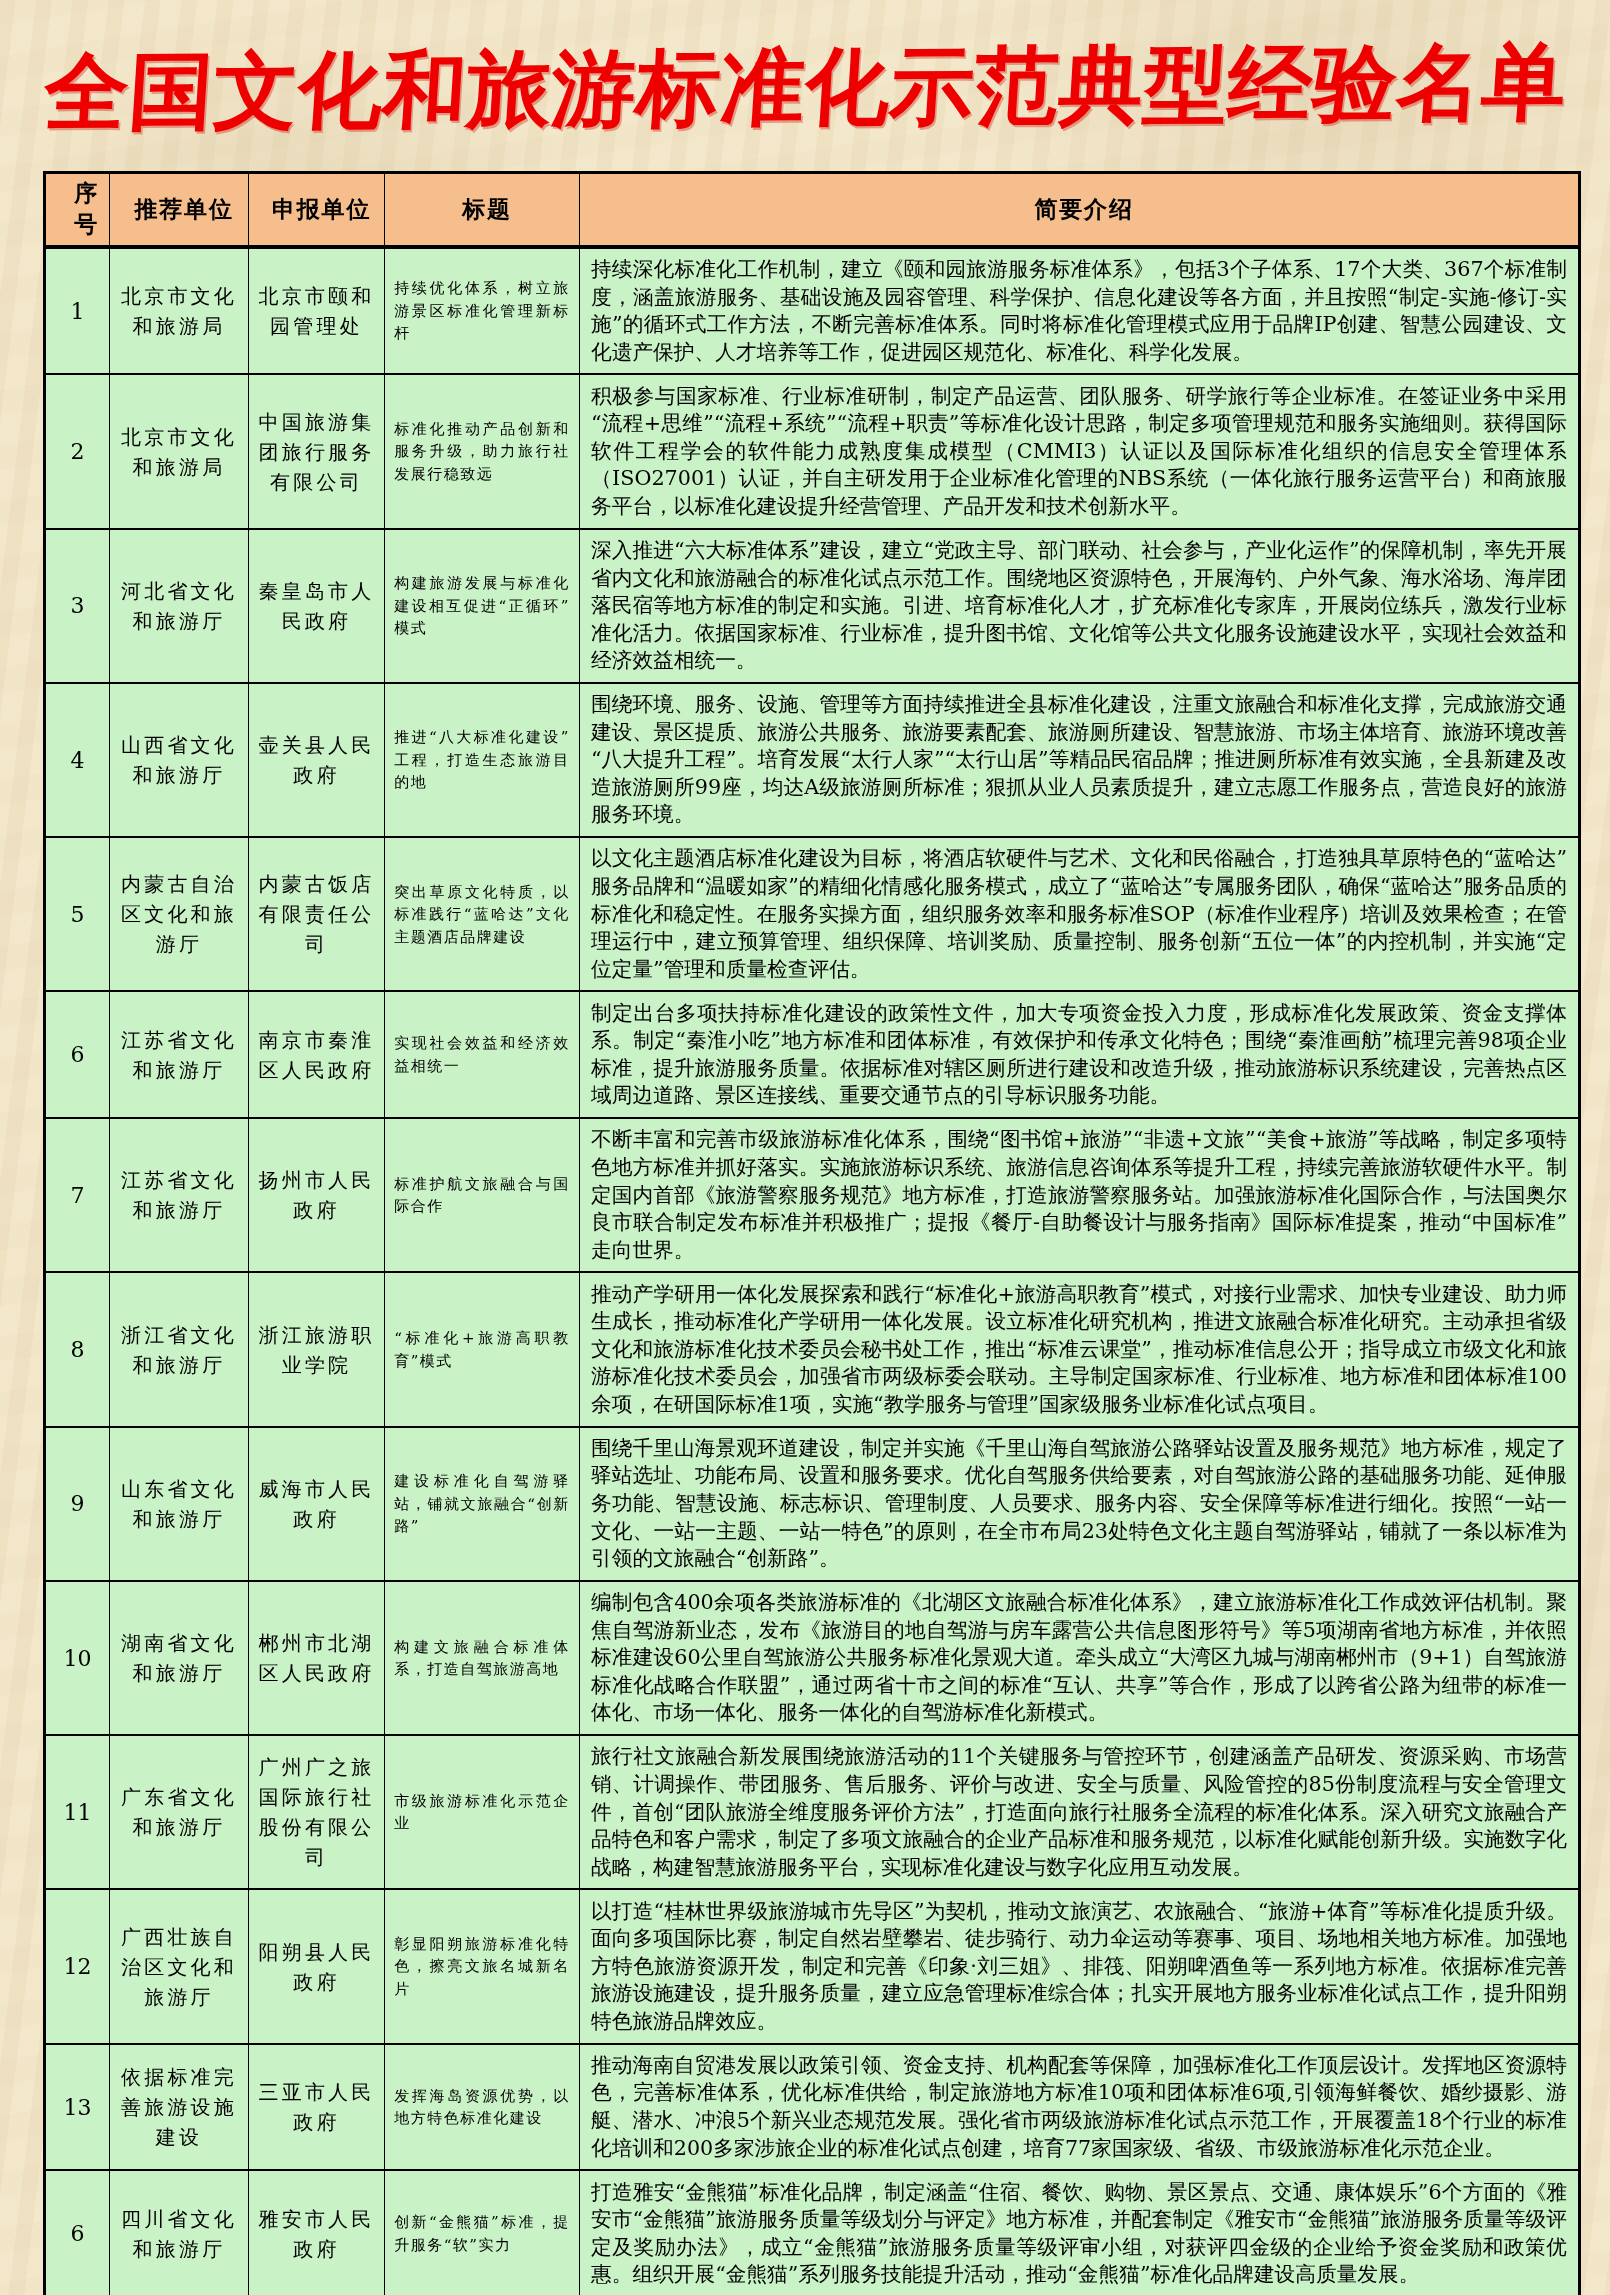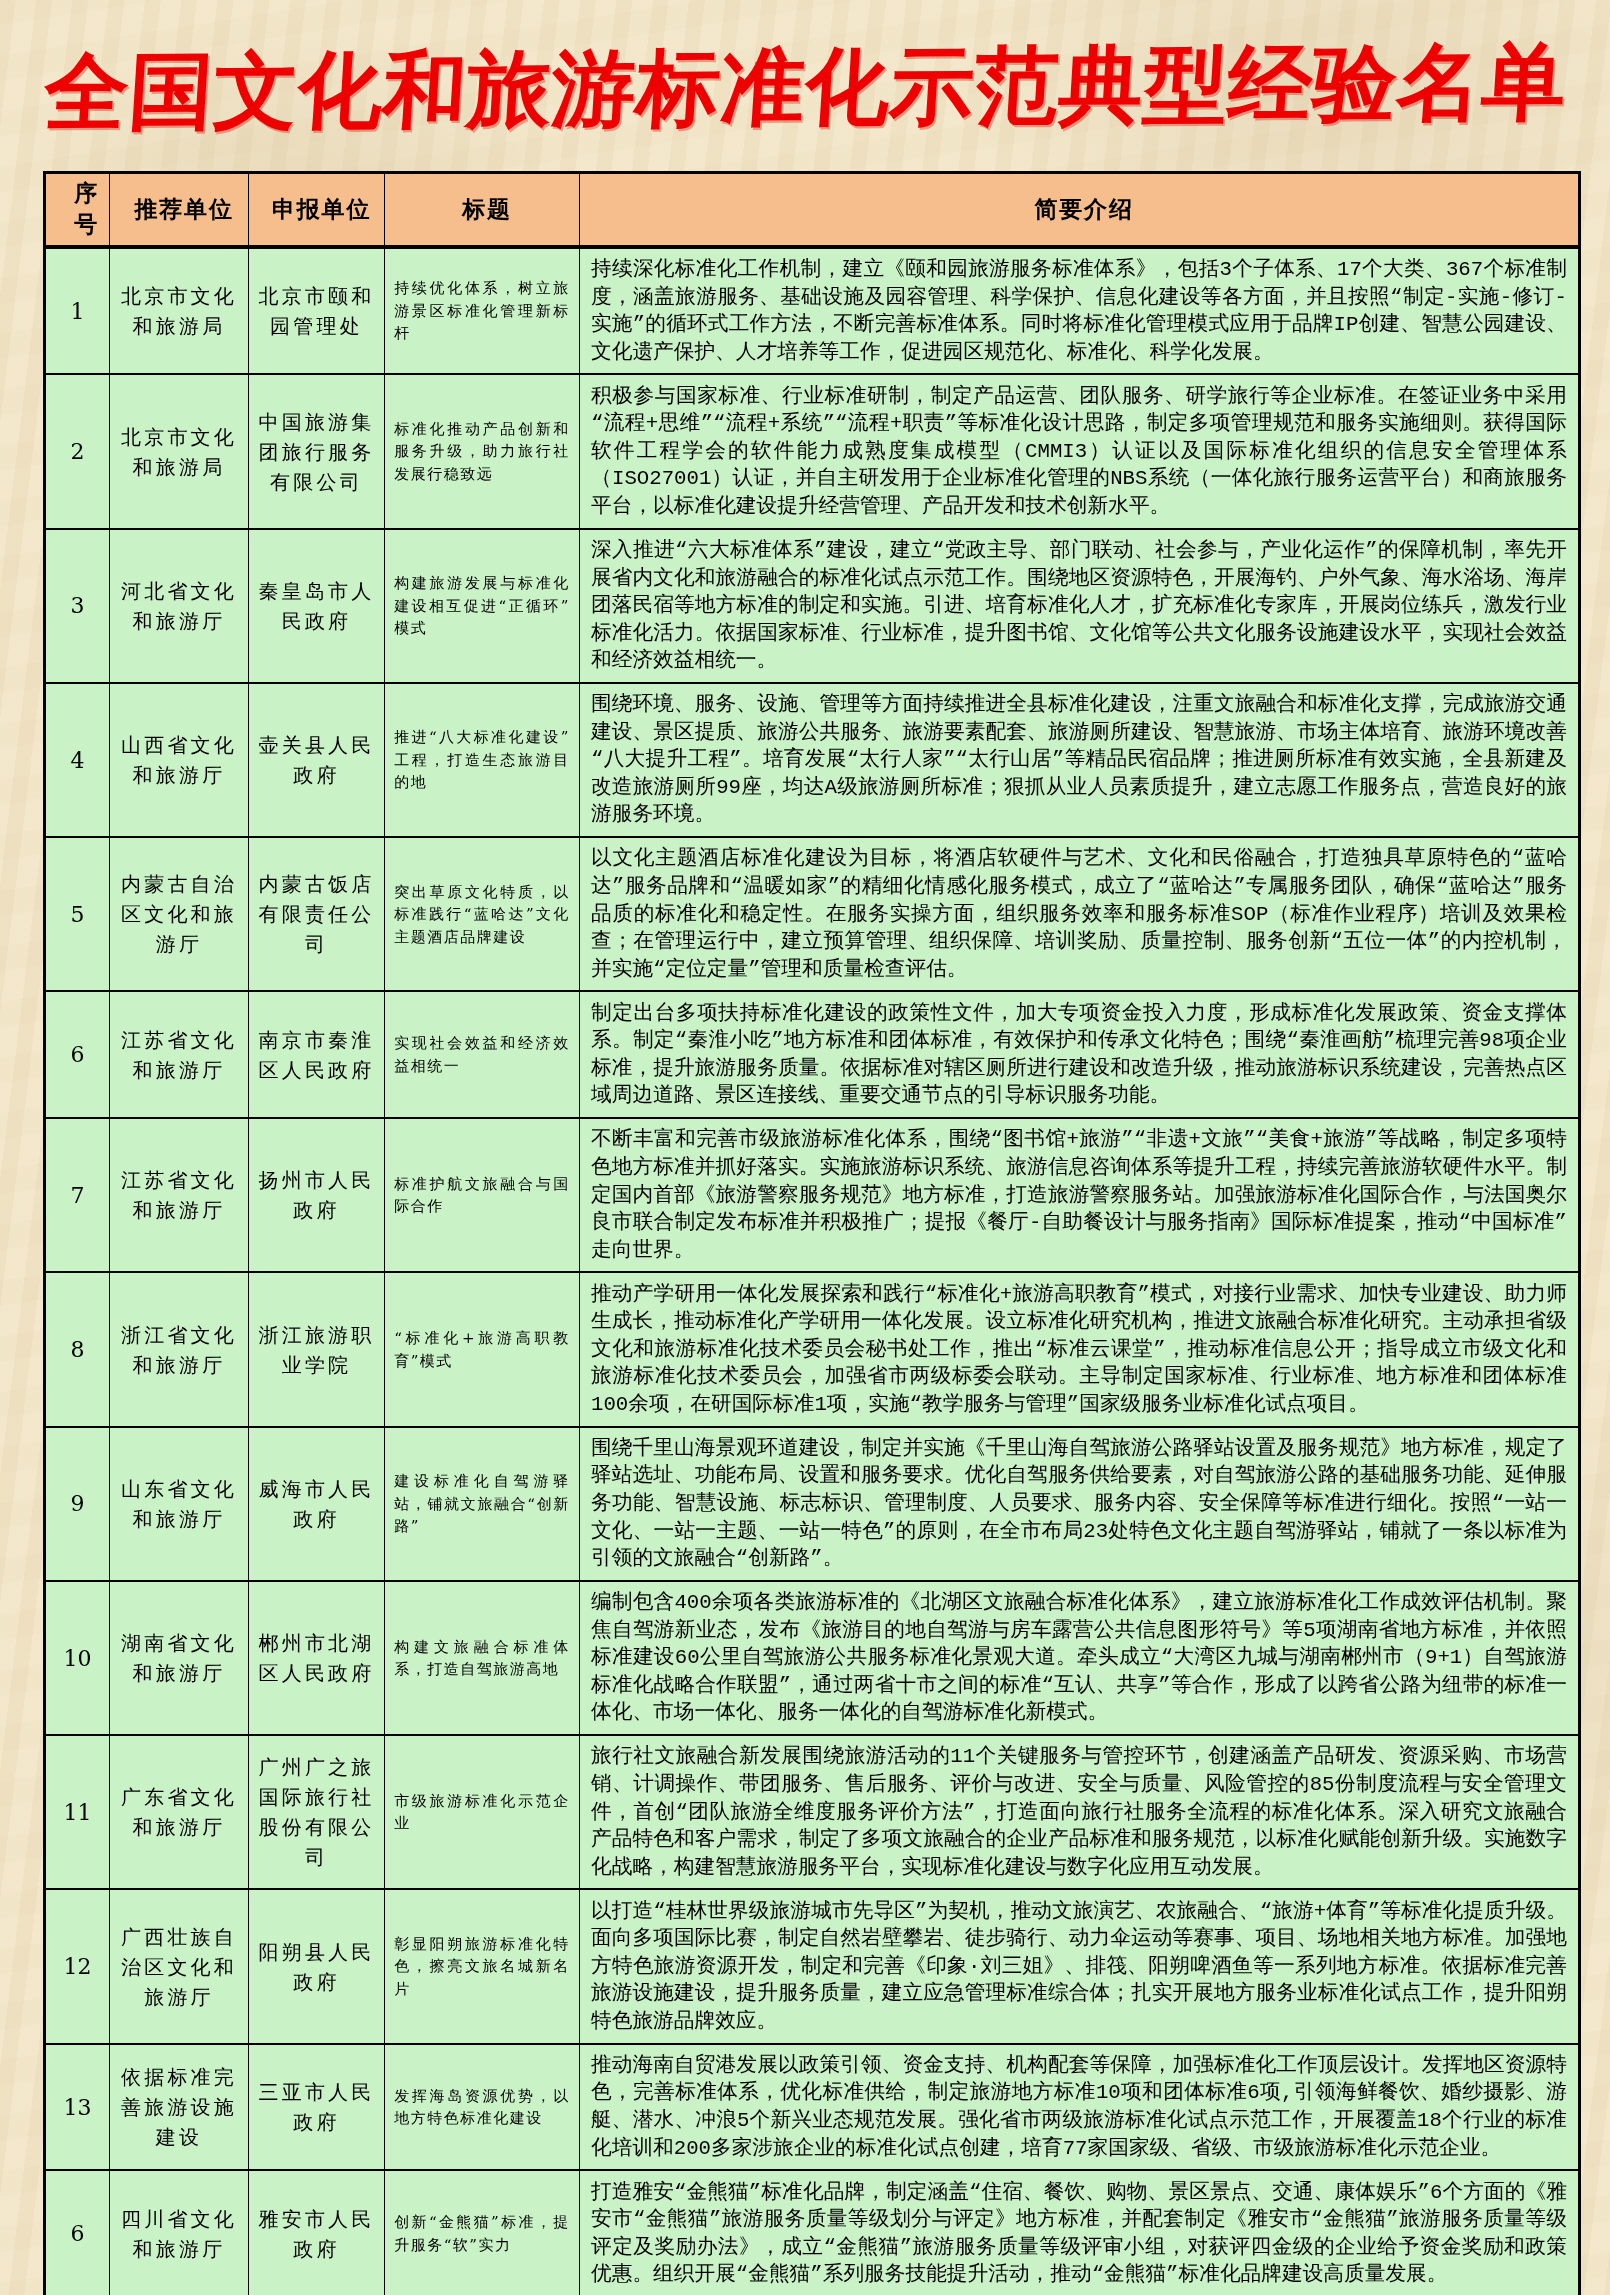--- a/index.html
+++ b/index.html
@@ -88,21 +88,20 @@
     line-height: 1.5;
     letter-spacing: 0.10em;
     padding: 6.4px 9.2px;
   }
   td.c-intro {
     text-align: justify;
     text-justify: inter-character;
     font-size: 20.7px;
     line-height: 1.33;
     padding: 7.3px 11px;
-    font-family: Liberation Mono, monospace;
   }
 </style>
 </head>
 <body>
 
 <h1 class="page-title">全国文化和旅游标准化示范典型经验名单</h1>
 
 <table class="case-table">
   <colgroup>
     <col class="w-no">

